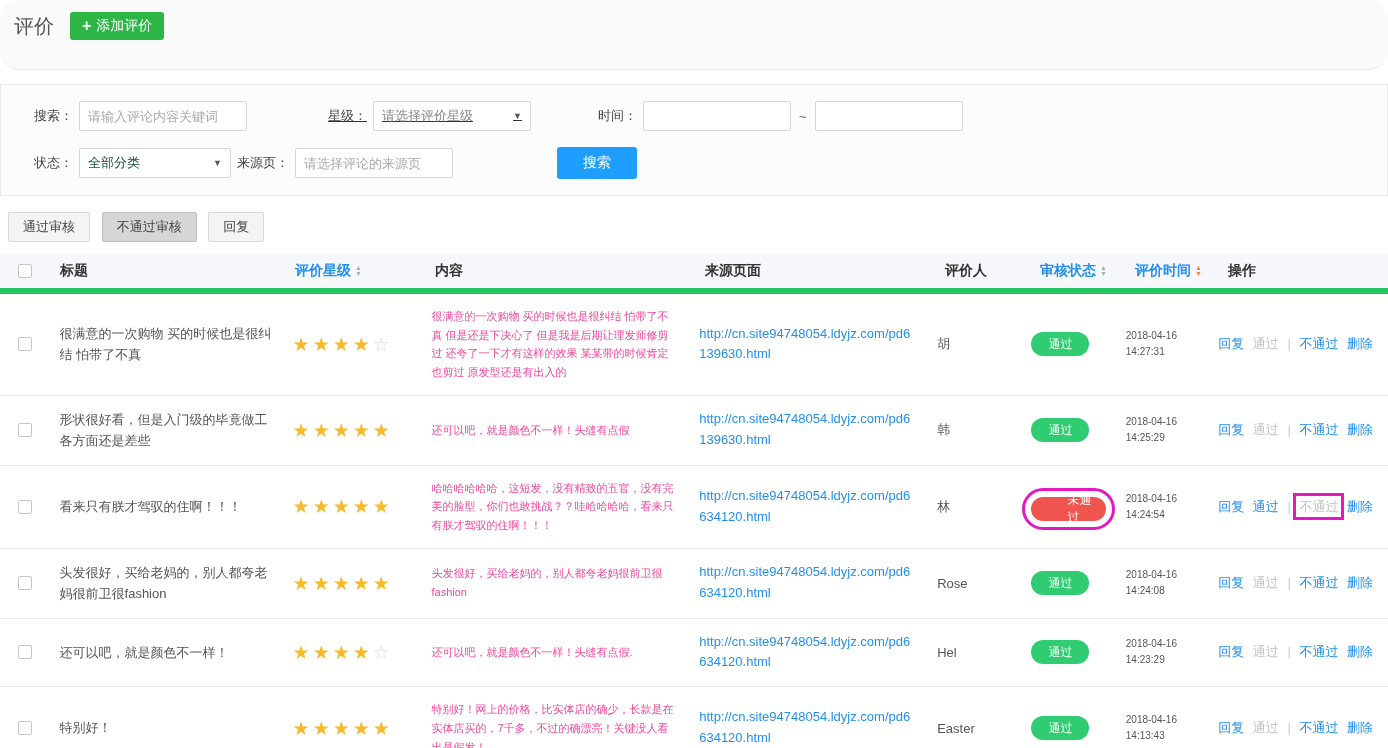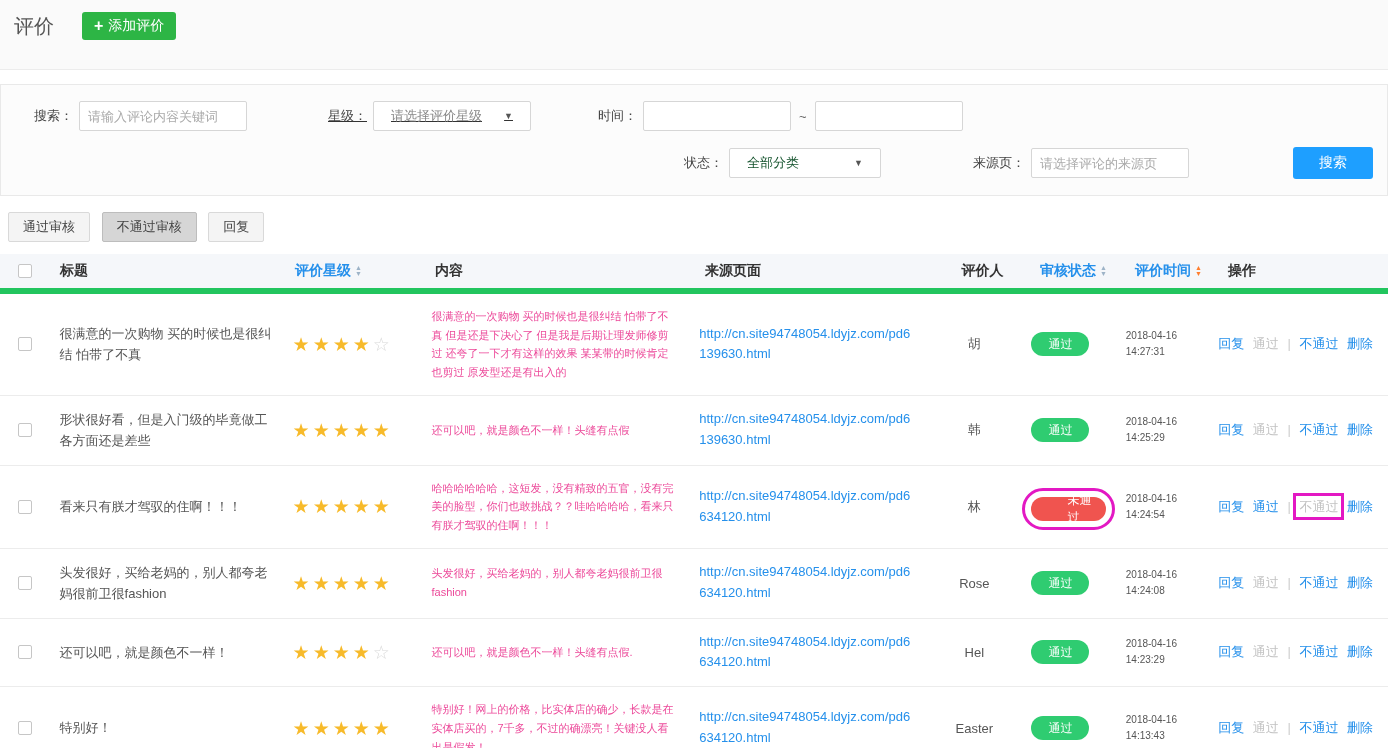--- a/index.html
+++ b/index.html
@@ -4,66 +4,66 @@
 <style>
   * { box-sizing: border-box; }
   html, body { margin:0; padding:0; }
   body {
     width:1388px; min-height:748px;
     font-family:"Liberation Sans","DejaVu Sans",sans-serif;
     background:#fff; color:#333; font-size:13px;
   }
 
   
-  .topbar{ height:70px; padding:12px 14px; display:flex; align-items:flex-start; gap:28px;
-           background:#fafafa; border-bottom:1px solid #ececec; }
+  .topbar{ height:70px; padding:12px 14px; display:flex; align-items:flex-start; gap:16px;
+           background:#fafafa; border-bottom:1px solid #ececec;border-radius:20px; }
   .page-title{ margin:0; font-size:20px; font-weight:400; color:#555; line-height:28px; }
   .btn-add{ background:#2DB545; color:#fff; border:none; border-radius:3px; height:28px;
             padding:0 12px; font-size:14px; display:inline-flex; align-items:center; gap:5px; cursor:pointer; }
   .btn-add .plus{ font-weight:700; font-size:16px; line-height:1; }
 
   
   .filter-panel{ margin-top:14px; border:1px solid #e9e9e9; background:#fcfcfc; padding:16px 14px 14px; }
   .filter-row{ display:flex; align-items:center; margin-bottom:16px; }
-  .filter-row:last-child{ margin-bottom:2px;justify-content:flex-end; }
+  .filter-row:last-child{ margin-bottom:2px; }
   .filter-item{ display:flex; align-items:center; }
   .flabel{ color:#444; font-size:13px; text-align:right; margin-right:6px; white-space:nowrap; }
   .w58{ width:58px; } .w50{ width:50px; }
   .inp{ height:30px; border:1px solid #d6d6d6; border-radius:2px; padding:0 8px;
         font-size:13px; color:#333; background:#fff; font-family:inherit; }
   .inp::placeholder{ color:#aaa; }
   .w168{ width:168px; } .w158{ width:158px; } .w152{ width:152px; } .w148{ width:148px; }
   .select{ height:30px; border:1px solid #d6d6d6; border-radius:2px; background:#fff;
            display:inline-flex; align-items:center; justify-content:space-between;
-           padding:0 17px; font-size:13px; cursor:pointer; }
+           padding:0 8px; font-size:13px; cursor:pointer; }
   .select .val-grey{ color:#888; } .select .val-dark{ color:#14532d; }
   .select .caret{ font-size:9px; color:#555; margin-left:8px; }
   .tilde{ margin:0 8px; color:#666; }
-  .ml62{ margin-left:62px;text-decoration:underline; } .ml56{ margin-left:56px; } .ml86{ margin-left:86px; } .ml104{ margin-left:104px; }
+  .ml62{ margin-left:62px;text-decoration:underline; } .ml56{ margin-left:56px; } .ml86{ } .ml104{ margin-left:104px; }
   .btn-search{ background:#1E9FFF; color:#fff; border:none; border-radius:3px;
                width:80px; height:32px; font-size:14px; cursor:pointer; }
 
   
   .bulk-row{ padding:16px 0 12px 8px; }
   .btn-bulk{ height:30px; padding:0 14px; font-size:13px; color:#444; background:#f4f4f4;
              border:1px solid #d9d9d9; border-radius:2px; margin-right:8px; cursor:pointer; font-family:inherit; }
   .btn-bulk.active{ background:#d6d6d6; border-color:#bdbdbd; }
 
   
   .table{ width:100%; }
   .thead{ display:flex; align-items:center; background:#f5f7fa; height:40px;
           font-size:14px; font-weight:700; color:#333; border-bottom:6px solid #22c55e; }
   .trow{ display:flex; align-items:center; border-bottom:1px solid #ececec; padding:13px 0; }
   .cell{ padding:0 10px; }
   .col-check{ width:50px; display:flex; justify-content:center; padding:0; }
   .col-title{ width:235px; }
   .col-stars{ width:140px; }
   .col-content{ width:270px; }
   .col-source{ width:240px; }
-  .col-reviewer{ width:95px;text-align:center; }
+  .col-reviewer{ width:95px; }
   .col-status{ width:95px; }
   .col-time{ width:93px; }
   .col-actions{ flex:1; white-space:nowrap; }
   .blue-h{ color:#2590EB; }
   .sorters{ display:inline-flex; flex-direction:column; margin-left:4px; vertical-align:middle; }
   .sorters i{ font-style:normal; font-size:7px; line-height:6px; color:#9db3c7; }
   .sorters.active i{ color:#FF7E2E; }
   .checkbox{ width:14px; height:14px; border:1px solid #c6c6c6; border-radius:2px; background:#fff; display:inline-block; cursor:pointer; }
   .title-text{ color:#555; font-size:13px; line-height:1.65; }
   .content-text{ color:#ec4899; font-size:11px; line-height:1.7; display:block; }

